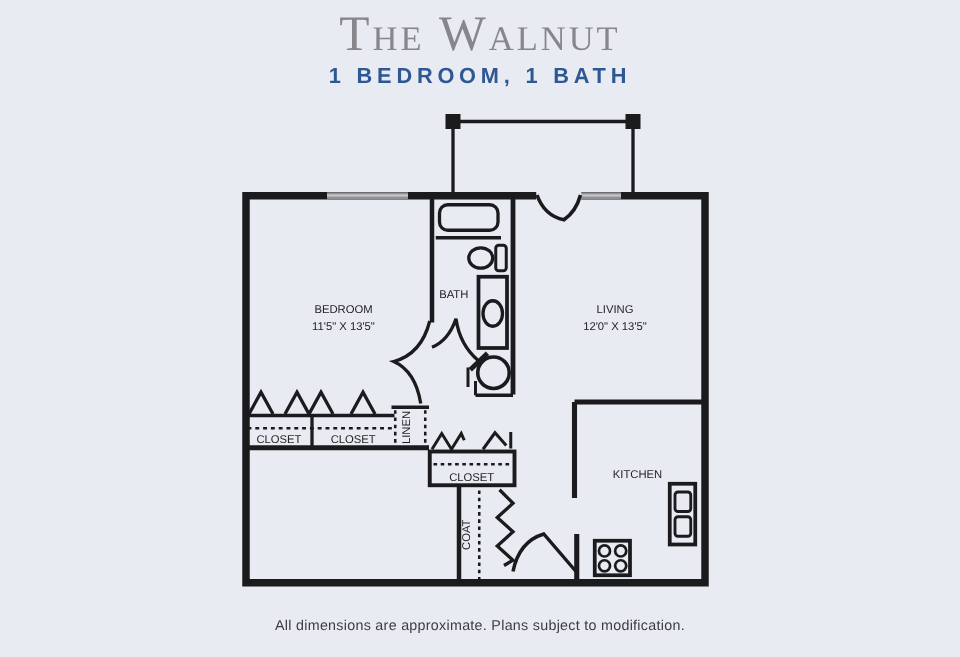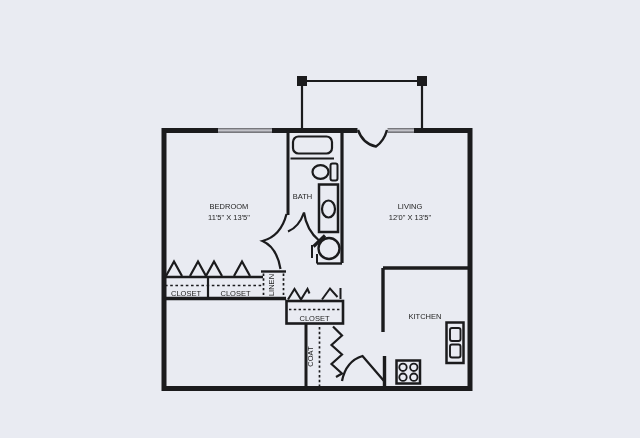--- a/index.html
+++ b/index.html
@@ -41,20 +41,24 @@
     fill:#1e1e1e;
   }
   .ln{stroke:#1b1b1d;fill:none;}
   .fillblk{fill:#1b1b1d;stroke:none;}
 </style>
 </head>
 <body>
 
 <div class="canvas">
 
+  <div class="header">
+    <div class="title">The Walnut</div>
+    <div class="subtitle">1 BEDROOM, 1 BATH</div>
+  </div>
 
   <svg width="640" height="438" viewBox="0 0 640 438">
 
     <path class="ln" d="M302,129 L302,81 L422,81 L422,129" stroke-width="2.2"></path>
     <rect class="fillblk" x="297" y="76" width="10" height="10"></rect>
     <rect class="fillblk" x="417" y="76" width="10" height="10"></rect>
 
     <rect class="ln" x="164" y="130.5" width="306" height="258" stroke-width="5"></rect>
 
     <g>
@@ -131,13 +135,14 @@
     <text x="410" y="220" text-anchor="middle">12'0" X 13'5"</text>
     <text x="302.5" y="198.5" text-anchor="middle">BATH</text>
     <text x="425" y="318.5" text-anchor="middle">KITCHEN</text>
     <text x="186" y="295.5" text-anchor="middle">CLOSET</text>
     <text x="235.5" y="295.5" text-anchor="middle">CLOSET</text>
     <text x="314.5" y="320.5" text-anchor="middle">CLOSET</text>
     <text x="273.5" y="285" text-anchor="middle" transform="rotate(-90 273.5 285)">LINEN</text>
     <text x="313" y="356.5" text-anchor="middle" transform="rotate(-90 313 356.5)">COAT</text>
   </svg>
 
+  <div class="footer">All dimensions are approximate. Plans subject to modification.</div>
 </div>
 
 </body></html>

